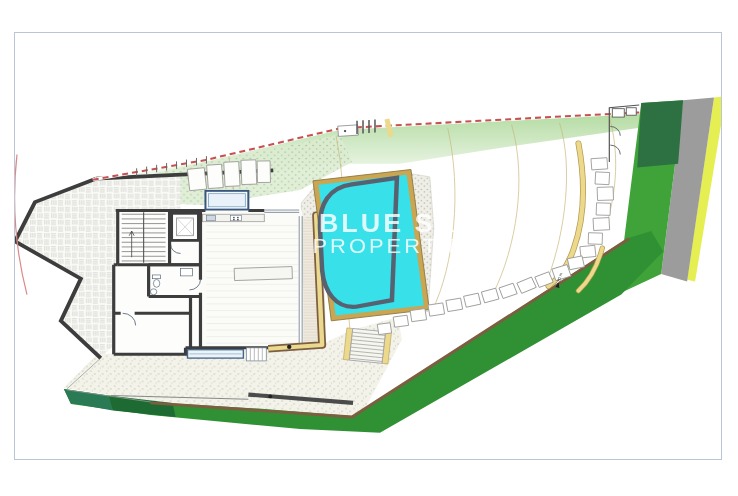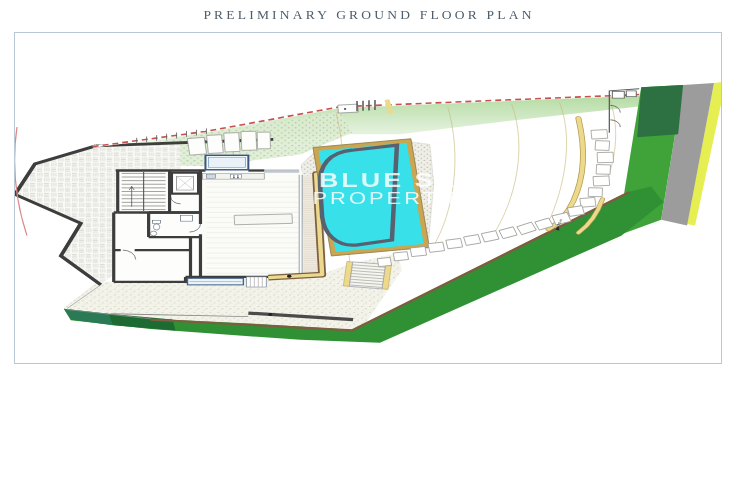--- a/index.html
+++ b/index.html
@@ -1,32 +1,31 @@
 <!DOCTYPE html>
 <html><head>
 <meta charset="utf-8">
 <style>
   html,body{margin:0;padding:0;background:#fff;}
   .canvas{position:relative;width:738px;height:496px;background:#fff;overflow:hidden;
           font-family:"Liberation Serif",serif;}
   .title{position:absolute;top:7px;left:0;width:100%;text-align:center;
          font-size:13.5px;letter-spacing:3.2px;color:#4e5d6b;font-weight:400;}
-  .frame{position:absolute;left:14px;top:32px;width:708px;height:332px;
+  .frame{position:absolute;left:14px;top:32px;width:708px;height:428px;
          border:1px solid #b9c6d6;box-sizing:border-box;background:#fff;}
   .frame svg{display:block;width:100%;height:100%;}
   .wm1{font-family:"Liberation Sans",sans-serif;font-weight:bold;font-size:27px;letter-spacing:3px;}
   .wm2{font-family:"Liberation Sans",sans-serif;font-weight:400;font-size:22px;letter-spacing:3px;}
   .ann{font-family:"Liberation Sans",sans-serif;font-size:4.2px;}
 </style>
 </head>
 <body>
 
 <div class="canvas">
 
-  <div class="title">PRELIMINARY GROUND FLOOR PLAN</div>
 
   <div class="frame">
     <svg viewBox="14 32 708 456" xmlns="http://www.w3.org/2000/svg" preserveAspectRatio="none">
 
       <defs>
         <pattern id="basket" width="14" height="14" patternUnits="userSpaceOnUse">
           <rect width="14" height="14" fill="#fbfbf7"></rect>
           <path d="M1 1.8H6.2M1 3.9H6.2M1 6H6.2" stroke="#c6c6c0" stroke-width="0.7" fill="none"></path>
           <path d="M8.8 1V6.2M10.9 1V6.2M13 1V6.2" stroke="#c6c6c0" stroke-width="0.7" fill="none"></path>
           <path d="M1.8 8V13.2M3.9 8V13.2M6 8V13.2" stroke="#c6c6c0" stroke-width="0.7" fill="none"></path>

